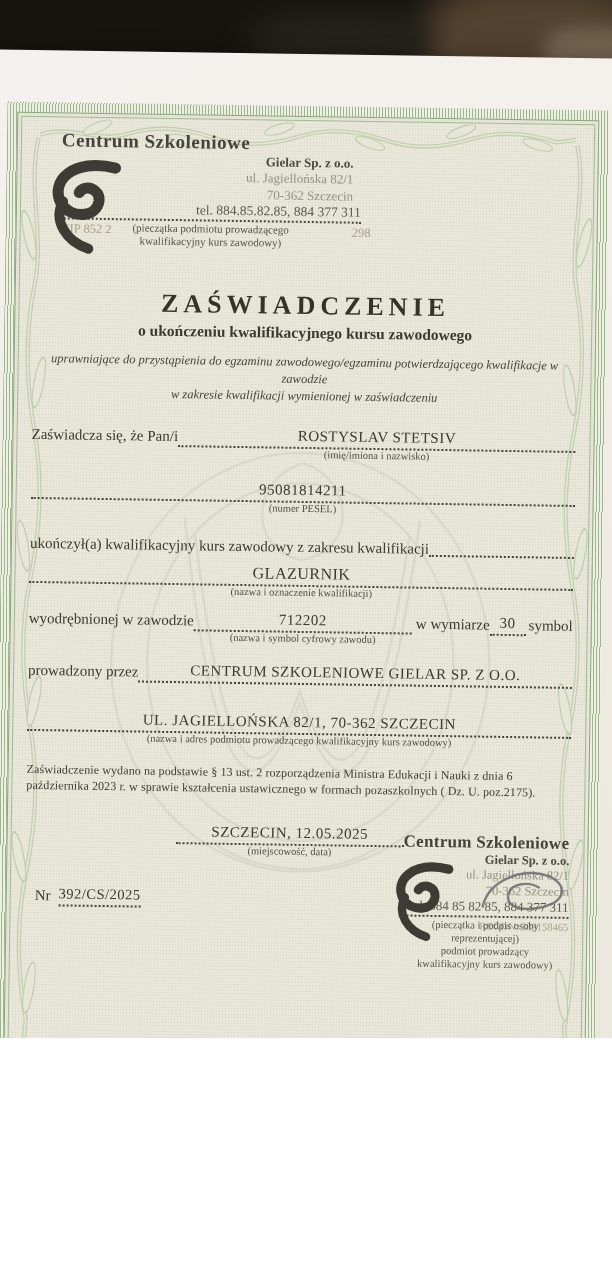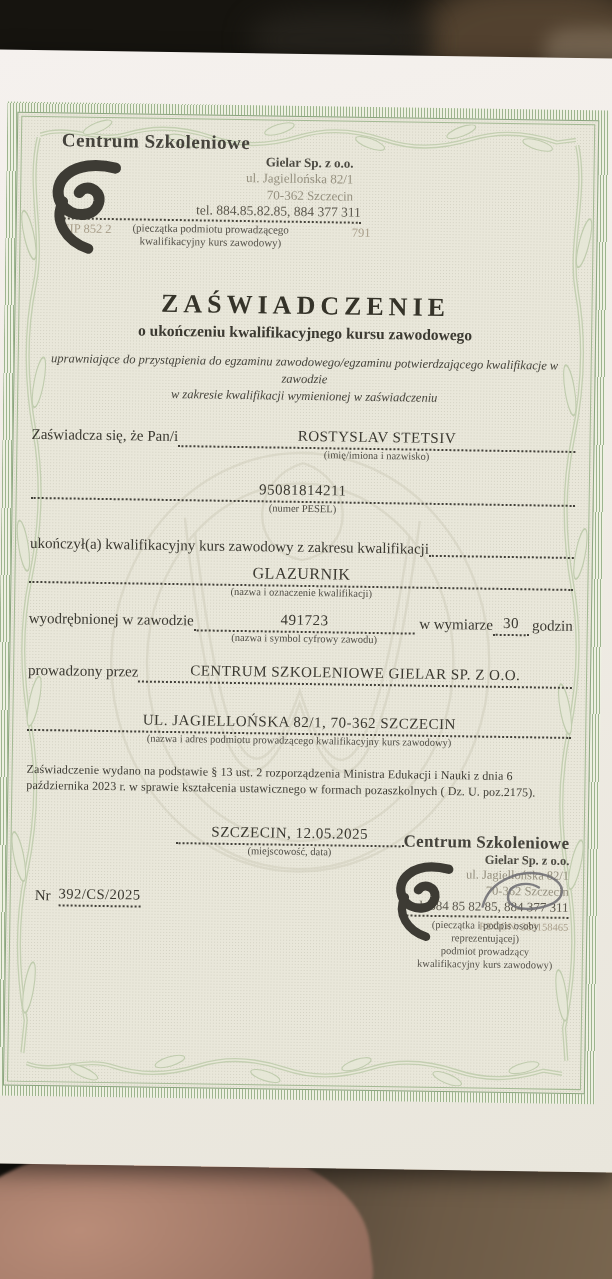--- a/index.html
+++ b/index.html
@@ -1,16 +1,16 @@
 <!DOCTYPE html>
 <html><head>
 <meta charset="utf-8">
 <style>
   html,body{margin:0;padding:0;}
-  .photo{position:relative;width:612px;height:1279px;background:#16140f;overflow:hidden;
+  .photo{position:relative;width:612px;height:1038px;background:#16140f;overflow:hidden;
          font-family:"Liberation Serif","DejaVu Serif",serif;color:#3b3931;}
   
   .blob-a{position:absolute;left:420px;top:-20px;width:230px;height:130px;background:#5d4a35;
           filter:blur(16px);border-radius:40%;opacity:.85;}
   .blob-b{position:absolute;left:545px;top:28px;width:90px;height:55px;background:#8d7d68;
           filter:blur(9px);opacity:.55;border-radius:30%;}
   .blob-c{position:absolute;left:250px;top:10px;width:180px;height:60px;background:#26231d;
           filter:blur(14px);opacity:.9;border-radius:40%;}
   
   .floor{position:absolute;left:120px;top:1148px;width:560px;height:180px;
@@ -173,21 +173,21 @@
           <div class="stamp-top">
             <div class="st-org">Centrum Szkoleniowe</div>
             <div class="st-right">
               <div class="st-co">Gielar Sp. z o.o.</div>
               <div class="st-addr">ul. Jagiellońska 82/1</div>
               <div class="st-addr">70-362 Szczecin</div>
             </div>
             <div class="st-phone">tel. 884.85.82.85, 884 377 311</div>
             <div class="st-nip">
               <span>NIP 852 2</span>
-              <span>791</span>
+              <span>298</span>
             </div>
             <div class="st-cap">
               <div>(pieczątka podmiotu prowadzącego</div>
               <div>kwalifikacyjny kurs zawodowy)</div>
             </div>
             <svg class="slogo" width="86" height="100" viewBox="0 0 86 100">
               <g fill="none" stroke="#3d3b34" stroke-linecap="round">
                 <path d="M76,12 C34,2 10,26 22,48 C32,64 58,62 60,45 C61,33 46,28 40,37" stroke-width="11"></path>
                 <path d="M24,46 C14,66 28,86 50,93" stroke-width="10"></path>
               </g>
@@ -229,28 +229,28 @@
             <div class="row mt-qual">
               <span class="fld">
                 <span class="val-up" style="font-size:16px;">GLAZURNIK</span>
                 <span class="cap">(nazwa i oznaczenie kwalifikacji)</span>
               </span>
             </div>
 
             <div class="row mt-occ">
               <span class="lbl">wyodrębnionej w zawodzie</span>
               <span class="fld">
-                <span class="val-up">491723</span>
+                <span class="val-up">712202</span>
                 <span class="cap">(nazwa i symbol cyfrowy zawodu)</span>
               </span>
               <span class="lbl" style="padding-left:4px;">w wymiarze</span>
               <span class="fld sm-fld">
                 <span class="val-up">30</span>
               </span>
-              <span class="lbl" style="padding-left:3px;">godzin</span>
+              <span class="lbl" style="padding-left:3px;">symbol</span>
             </div>
 
             <div class="row mt-prov">
               <span class="lbl">prowadzony przez</span>
               <span class="fld">
                 <span class="val-up">CENTRUM  SZKOLENIOWE GIELAR SP. Z O.O.</span>
               </span>
             </div>
 
             <div class="row mt-addr">

